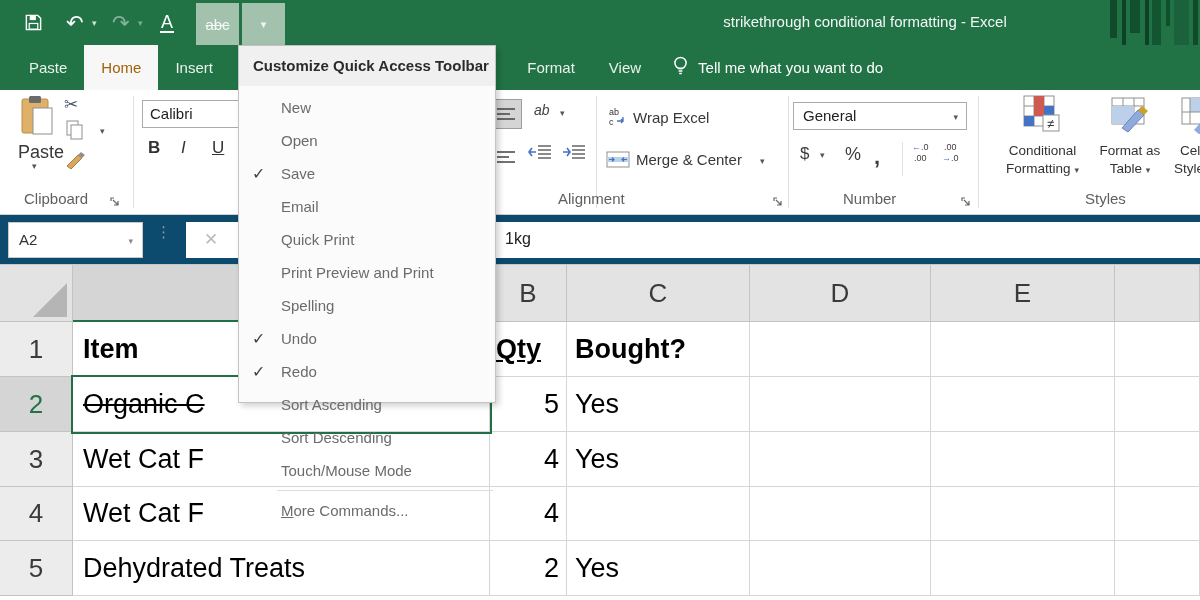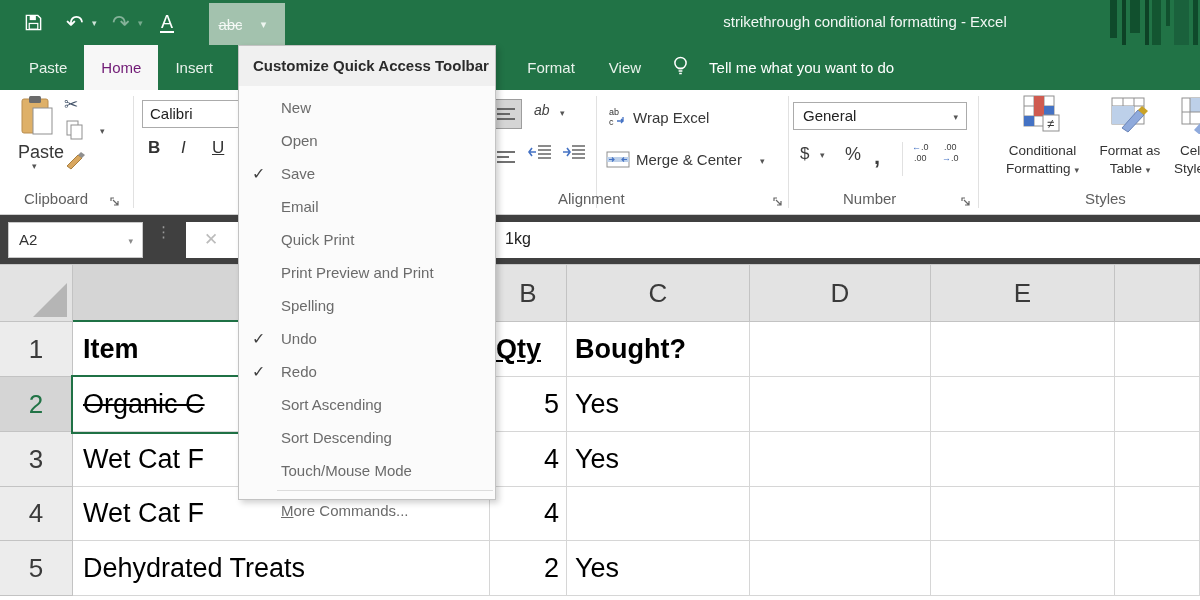--- a/index.html
+++ b/index.html
@@ -14,43 +14,43 @@
   .strike-glyph { color:#f4f8f5; font-size:15px; text-decoration:line-through; }
   .arrow-glyph { color:#eef5f0; font-size:11px; }
   .uA { color:#fff; font-size:18px; border-bottom:2px solid #fff; line-height:18px; padding:0 1px; }
   .win-title { position:absolute; top:13px; left:865px; transform:translateX(-50%); color:#f2f7f4; font-size:15px; white-space:nowrap; }
   .decor { position:absolute; right:0; top:0; width:92px; height:80px; }
   .decor div { position:absolute; top:0; }
 
   
   .tabrow { position:absolute; left:0; top:45px; width:1200px; height:45px; background:#217346; display:flex; align-items:stretch; padding-left:12px; }
   .tab { color:#e9f2ec; font-size:15px; line-height:45px; padding:0 17px; white-space:nowrap; }
-  .tab.active { background:#f7f7f7; color:#701a75; }
-  .tellme { display:flex; align-items:center; color:#fff; font-size:15px; gap:20px; padding-left:14px; white-space:nowrap; }
+  .tab.active { background:#f7f7f7; color:#a16207; }
+  .tellme { display:flex; align-items:center; color:#fff; font-size:15px; gap:9px; padding-left:14px; white-space:nowrap; }
 
   
   .ribbon { position:absolute; left:0; top:90px; width:1200px; height:125px; background:#fff; border-bottom:1px solid #d0d0d0; }
   .rdiv { position:absolute; top:6px; bottom:6px; width:1px; background:#e1e1e1; }
   .grp-label { position:absolute; font-size:15px; color:#5f5f5f; bottom:7px; white-space:nowrap; }
   .launcher { position:absolute; bottom:9px; width:11px; height:11px; }
   .rbtn-label { font-size:15px; color:#383838; white-space:nowrap; }
   .ribbon-chev { font-size:9px; color:#555; }
   .fontbox { position:absolute; left:142px; top:10px; width:110px; height:28px; border:1px solid #ababab; background:#fff; font-size:15px; color:#222; padding:4px 0 0 7px; }
   .biu { position:absolute; top:48px; font-size:17px; color:#333; }
   .alignbtn { position:absolute; width:33px; height:30px; display:flex; align-items:center; justify-content:center; }
   .alignbtn.sel { background:#d5d5d5; border:1px solid #9d9d9d; }
   .numbox { position:absolute; left:793px; top:12px; width:174px; height:28px; border:1px solid #ababab; background:#fff; font-size:15px; color:#222; padding:4px 0 0 9px; }
   .numbox .ribbon-chev { position:absolute; right:8px; top:9px; }
   .numsym { position:absolute; top:54px; font-size:17px; color:#3d3d3d; }
   .dec-btn { position:absolute; top:52px; font-size:9px; color:#3d3d3d; line-height:11px; text-align:center; }
   .dec-btn b { color:#4472c4; font-weight:normal; }
   .style-btn { position:absolute; text-align:center; font-size:13.5px; color:#333; line-height:18px; }
 
   
-  .frow { position:absolute; left:0; top:215px; width:1200px; height:50px; background:#404040; border-bottom:1px solid #c8c8c8; }
+  .frow { position:absolute; left:0; top:215px; width:1200px; height:50px; background:#0c4a6e; border-bottom:1px solid #c8c8c8; }
   .namebox { position:absolute; left:8px; top:7px; width:135px; height:36px; background:#fff; border:1px solid #c9c9c9; font-size:15px; color:#333; padding:8px 0 0 10px; }
   .namebox span.nb-chev { position:absolute; right:9px; top:13px; font-size:9px; color:#8a8a8a; }
   .fdots { position:absolute; left:156px; top:12px; color:#9a9a9a; font-size:15px; letter-spacing:0; line-height:9px; }
   .fbar { position:absolute; left:186px; top:7px; width:1014px; height:36px; background:#fff; }
   .fcancel { position:absolute; left:18px; top:7px; color:#bcbcbc; font-size:17px; }
   .fvalue { position:absolute; left:319px; top:8px; font-size:16px; color:#222; }
 
   
   .sheet { position:absolute; left:0; top:265px; width:1200px; height:335px; background:#fff; display:grid;
            grid-template-columns:73px 417px 77px 183px 181px 184px 85px;
@@ -64,21 +64,21 @@
   .corner { position:relative; background:#e3e3e3; border-right:1px solid #c3c3c3; border-bottom:1px solid #c3c3c3; }
   .tri { position:absolute; right:5px; bottom:4px; width:0; height:0; border-left:34px solid transparent; border-bottom:34px solid #b5b5b5; }
   .cell { font-size:27px; color:#000; display:flex; align-items:center; padding-left:10px; white-space:nowrap; }
   .cell.num { justify-content:flex-end; padding-right:7px; padding-left:0; }
   .cell.b { font-weight:700; }
   .cell.strike { text-decoration:line-through; }
   .colF-hd span { padding-left:146px; }
   .selbox { position:absolute; left:71px; top:110px; width:421px; height:59px; border:2px solid #1f7145; pointer-events:none; z-index:5; }
 
   
-  .menu { position:absolute; left:238px; top:45px; width:258px; height:455px; background:#fbfbfb; border:1px solid #c3c3c3; box-shadow:3px 3px 6px rgba(0,0,0,.18); z-index:50; }
+  .menu { position:absolute; left:238px; top:45px; width:258px; height:358px; background:#fbfbfb; border:1px solid #c3c3c3; box-shadow:3px 3px 6px rgba(0,0,0,.18); z-index:50; }
   .menu-hdr { height:40px; background:#f0f0f0; font-size:15px; font-weight:700; color:#2b2b2b; padding:11px 0 0 14px; white-space:nowrap; }
   .menu-item { position:relative; height:33px; line-height:33px; padding-left:42px; font-size:15px; color:#6b6b6b; white-space:nowrap; }
   .menu-item .chk { position:absolute; left:13px; top:0; color:#404040; font-size:16px; }
   .menu-sep { border-top:1px solid #dcdcdc; margin:3px 2px 3px 38px; }
   .uf::first-letter { text-decoration:underline; }
 
   .icon { display:inline-block; }
 </style>
 </head>
 <body>
@@ -91,21 +91,21 @@
         <rect x="6" y="3" width="6.5" height="4.5" fill="#fff"></rect>
       </svg>
   </span>
   <span class="qat-icon" style="left:66px; font-size:21px;">↶</span>
   <span class="qat-icon qat-chev" style="left:92px;">▾</span>
   <span class="qat-icon" style="left:112px; font-size:21px; opacity:.45;">↷</span>
   <span class="qat-icon qat-chev" style="left:138px; opacity:.5;">▾</span>
   <span class="qat-icon" style="left:160px;">
       <span class="uA">A</span>
     </span>
-  <span class="qat-box" style="left:209px;">
+  <span class="qat-box" style="left:196px;">
       <span class="strike-glyph">abc</span>
     </span>
   <span class="qat-box" style="left:242px;">
       <span class="arrow-glyph">▾</span>
     </span>
   <span class="win-title">strikethrough conditional formatting  -  Excel</span>
   <div class="decor">
     <div style="left:2px;width:7px;height:38px;background:#0f4a2b;"></div>
     <div style="left:14px;width:4px;height:52px;background:#0d4226;"></div>
     <div style="left:22px;width:10px;height:33px;background:#11502e;"></div>

